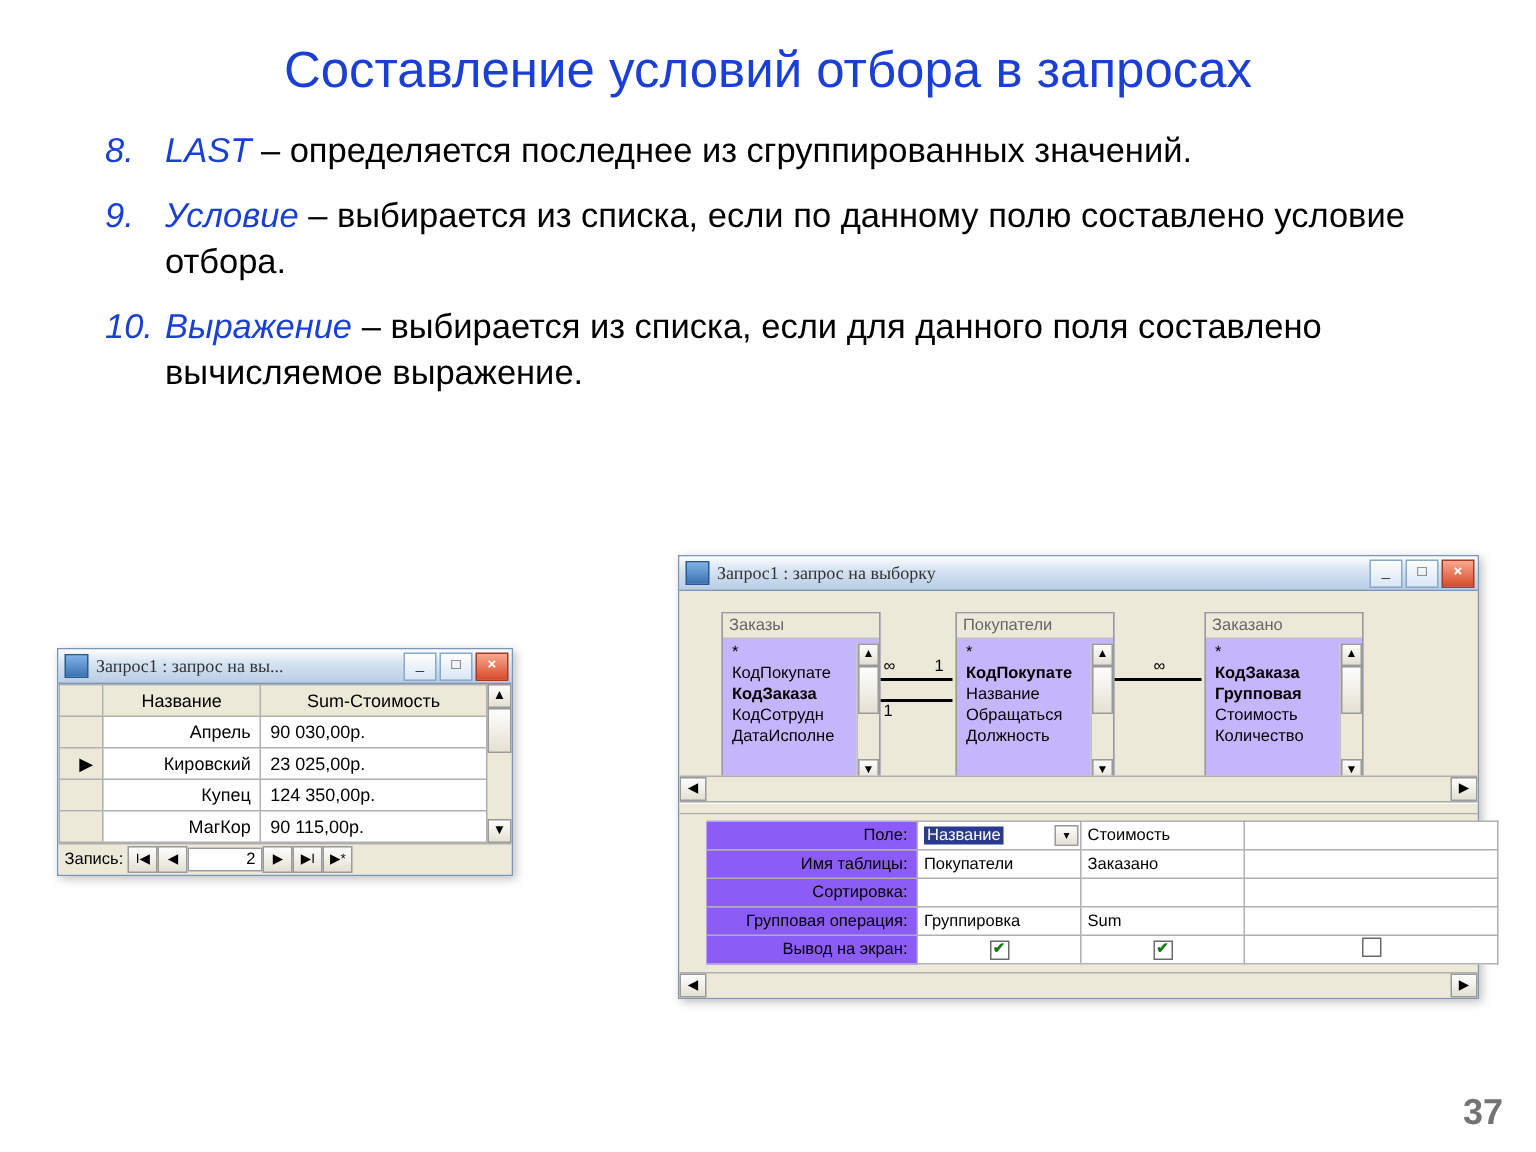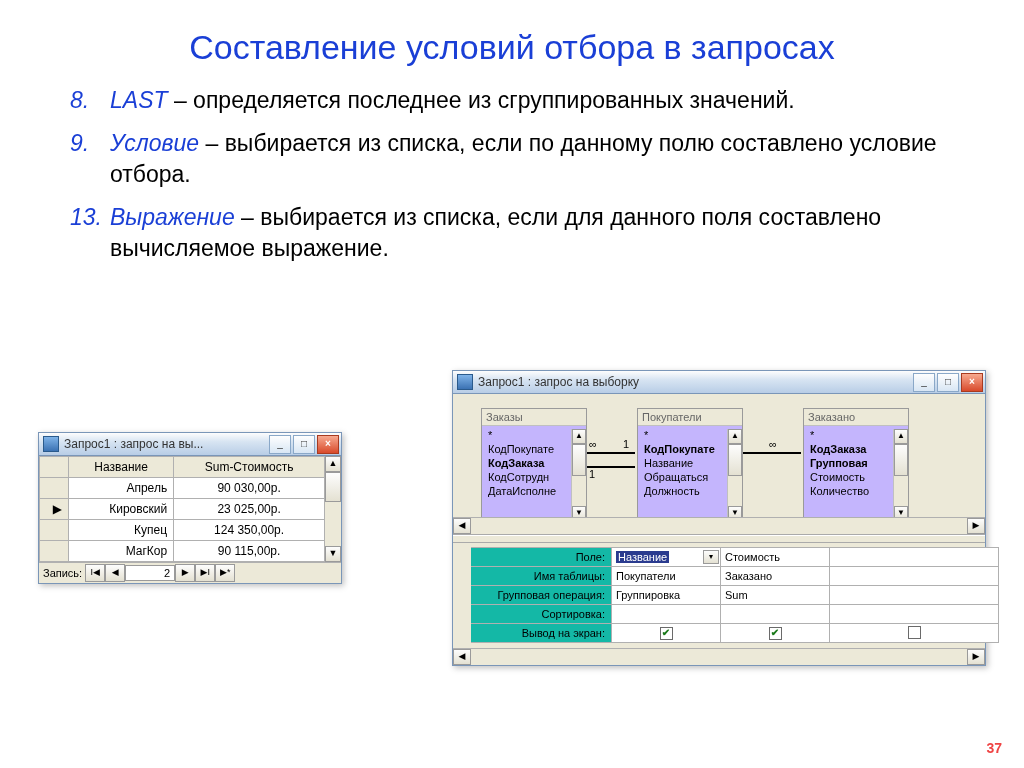--- a/index.html
+++ b/index.html
@@ -38,23 +38,23 @@
     color: #1a3fd6;
     font-style: italic;
   }
   .bullets .body {
     flex: 1;
   }
   .page-num {
     position: absolute;
     right: 22px;
     bottom: 12px;
-    color: #ef4444;
+    color: #737373;
     font-weight: bold;
-    font-size: 14px;
+    font-size: 24px;
     margin-left: 48px;
   }
 
   
   .window {
     position: absolute;
     border: 1px solid #7a96b8;
     background: #f3f3f0;
     box-shadow: 2px 2px 6px rgba(0,0,0,0.25);
     font-size: 11px;
@@ -69,21 +69,21 @@
     color: #333;
     font-size: 12px;
   }
   .titlebar .win-icon {
     width: 14px; height: 14px;
     background: linear-gradient(#7fb3e8,#3b72b3);
     border: 1px solid #2a5a8c;
     margin-right: 5px;
     display: inline-block;
   }
-  .titlebar .title-text { flex: 1; white-space: nowrap; overflow: hidden; text-overflow: ellipsis; }
+  .titlebar .title-text { flex: 1; white-space: nowrap; overflow: hidden; text-overflow: ellipsis; font-family: Liberation Serif, serif; }
   .win-btns { display: flex; gap: 2px; }
   .win-btn {
     width: 20px; height: 17px;
     border: 1px solid #8aa8c8;
     background: linear-gradient(#fefefe,#d8e6f4);
     text-align: center;
     line-height: 15px;
     font-size: 10px;
     font-family: Arial;
   }
@@ -107,21 +107,21 @@
     padding: 2px 6px;
     height: 16px;
     font-size: 12px;
     text-align: right;
   }
   .datasheet th {
     background: #ece9d8;
     font-weight: normal;
     text-align: center;
   }
-  .datasheet td.num { text-align: center; }
+  .datasheet td.num { text-align: left; }
   .row-selector {
     width: 16px;
     background: #ece9d8;
     text-align: center;
     padding: 0;
   }
   .ds-wrap { position: relative; }
   .ds-scroll {
     position: absolute;
     right: 0;
@@ -248,21 +248,21 @@
   }
   .qbe td {
     border: 1px solid #b0b0b0;
     background: #fff;
     padding: 1px 4px;
     height: 16px;
     font-size: 11px;
     min-width: 100px;
   }
   .qbe td.lbl {
-    background: #14b8a6;
+    background: #8b5cf6;
     text-align: right;
     border-left: none;
     min-width: 130px;
     padding-right: 6px;
   }
   .qbe td.rest {
     background: #fff;
     min-width: 160px;
   }
   .qbe .sel {
@@ -320,21 +320,21 @@
       <span class="term">LAST</span><span> –  </span><span>определяется последнее из сгруппированных значений.</span>
     </span>
   </div>
   <div class="item">
     <span class="num">9.</span>
     <span class="body">
       <span class="term">Условие</span><span> – </span><span>выбирается из списка, если по данному полю составлено условие отбора.</span>
     </span>
   </div>
   <div class="item">
-    <span class="num">13.</span>
+    <span class="num">10.</span>
     <span class="body">
       <span class="term">Выражение</span><span>  – </span><span>выбирается из списка, если для данного поля составлено вычисляемое выражение.</span>
     </span>
   </div>
 </div>
 
 <div id="win-left" class="window">
   <div class="titlebar">
     <span class="win-icon"></span>
     <span class="title-text">Запрос1 : запрос на вы...</span>
@@ -478,29 +478,29 @@
         <td>Стоимость</td>
         <td class="rest"></td>
       </tr>
       <tr>
         <td class="lbl">Имя таблицы:</td>
         <td>Покупатели</td>
         <td>Заказано</td>
         <td class="rest"></td>
       </tr>
       <tr>
+        <td class="lbl">Сортировка:</td>
+        <td></td>
+        <td></td>
+        <td class="rest"></td>
+      </tr>
+      <tr>
         <td class="lbl">Групповая операция:</td>
         <td>Группировка</td>
         <td>Sum</td>
-        <td class="rest"></td>
-      </tr>
-      <tr>
-        <td class="lbl">Сортировка:</td>
-        <td></td>
-        <td></td>
         <td class="rest"></td>
       </tr>
       <tr>
         <td class="lbl">Вывод на экран:</td>
         <td style="text-align:center"><span class="chk">✔</span></td>
         <td style="text-align:center"><span class="chk">✔</span></td>
         <td class="rest" style="text-align:center"><span class="chk"></span></td>
       </tr>
     </tbody>
       </table>

